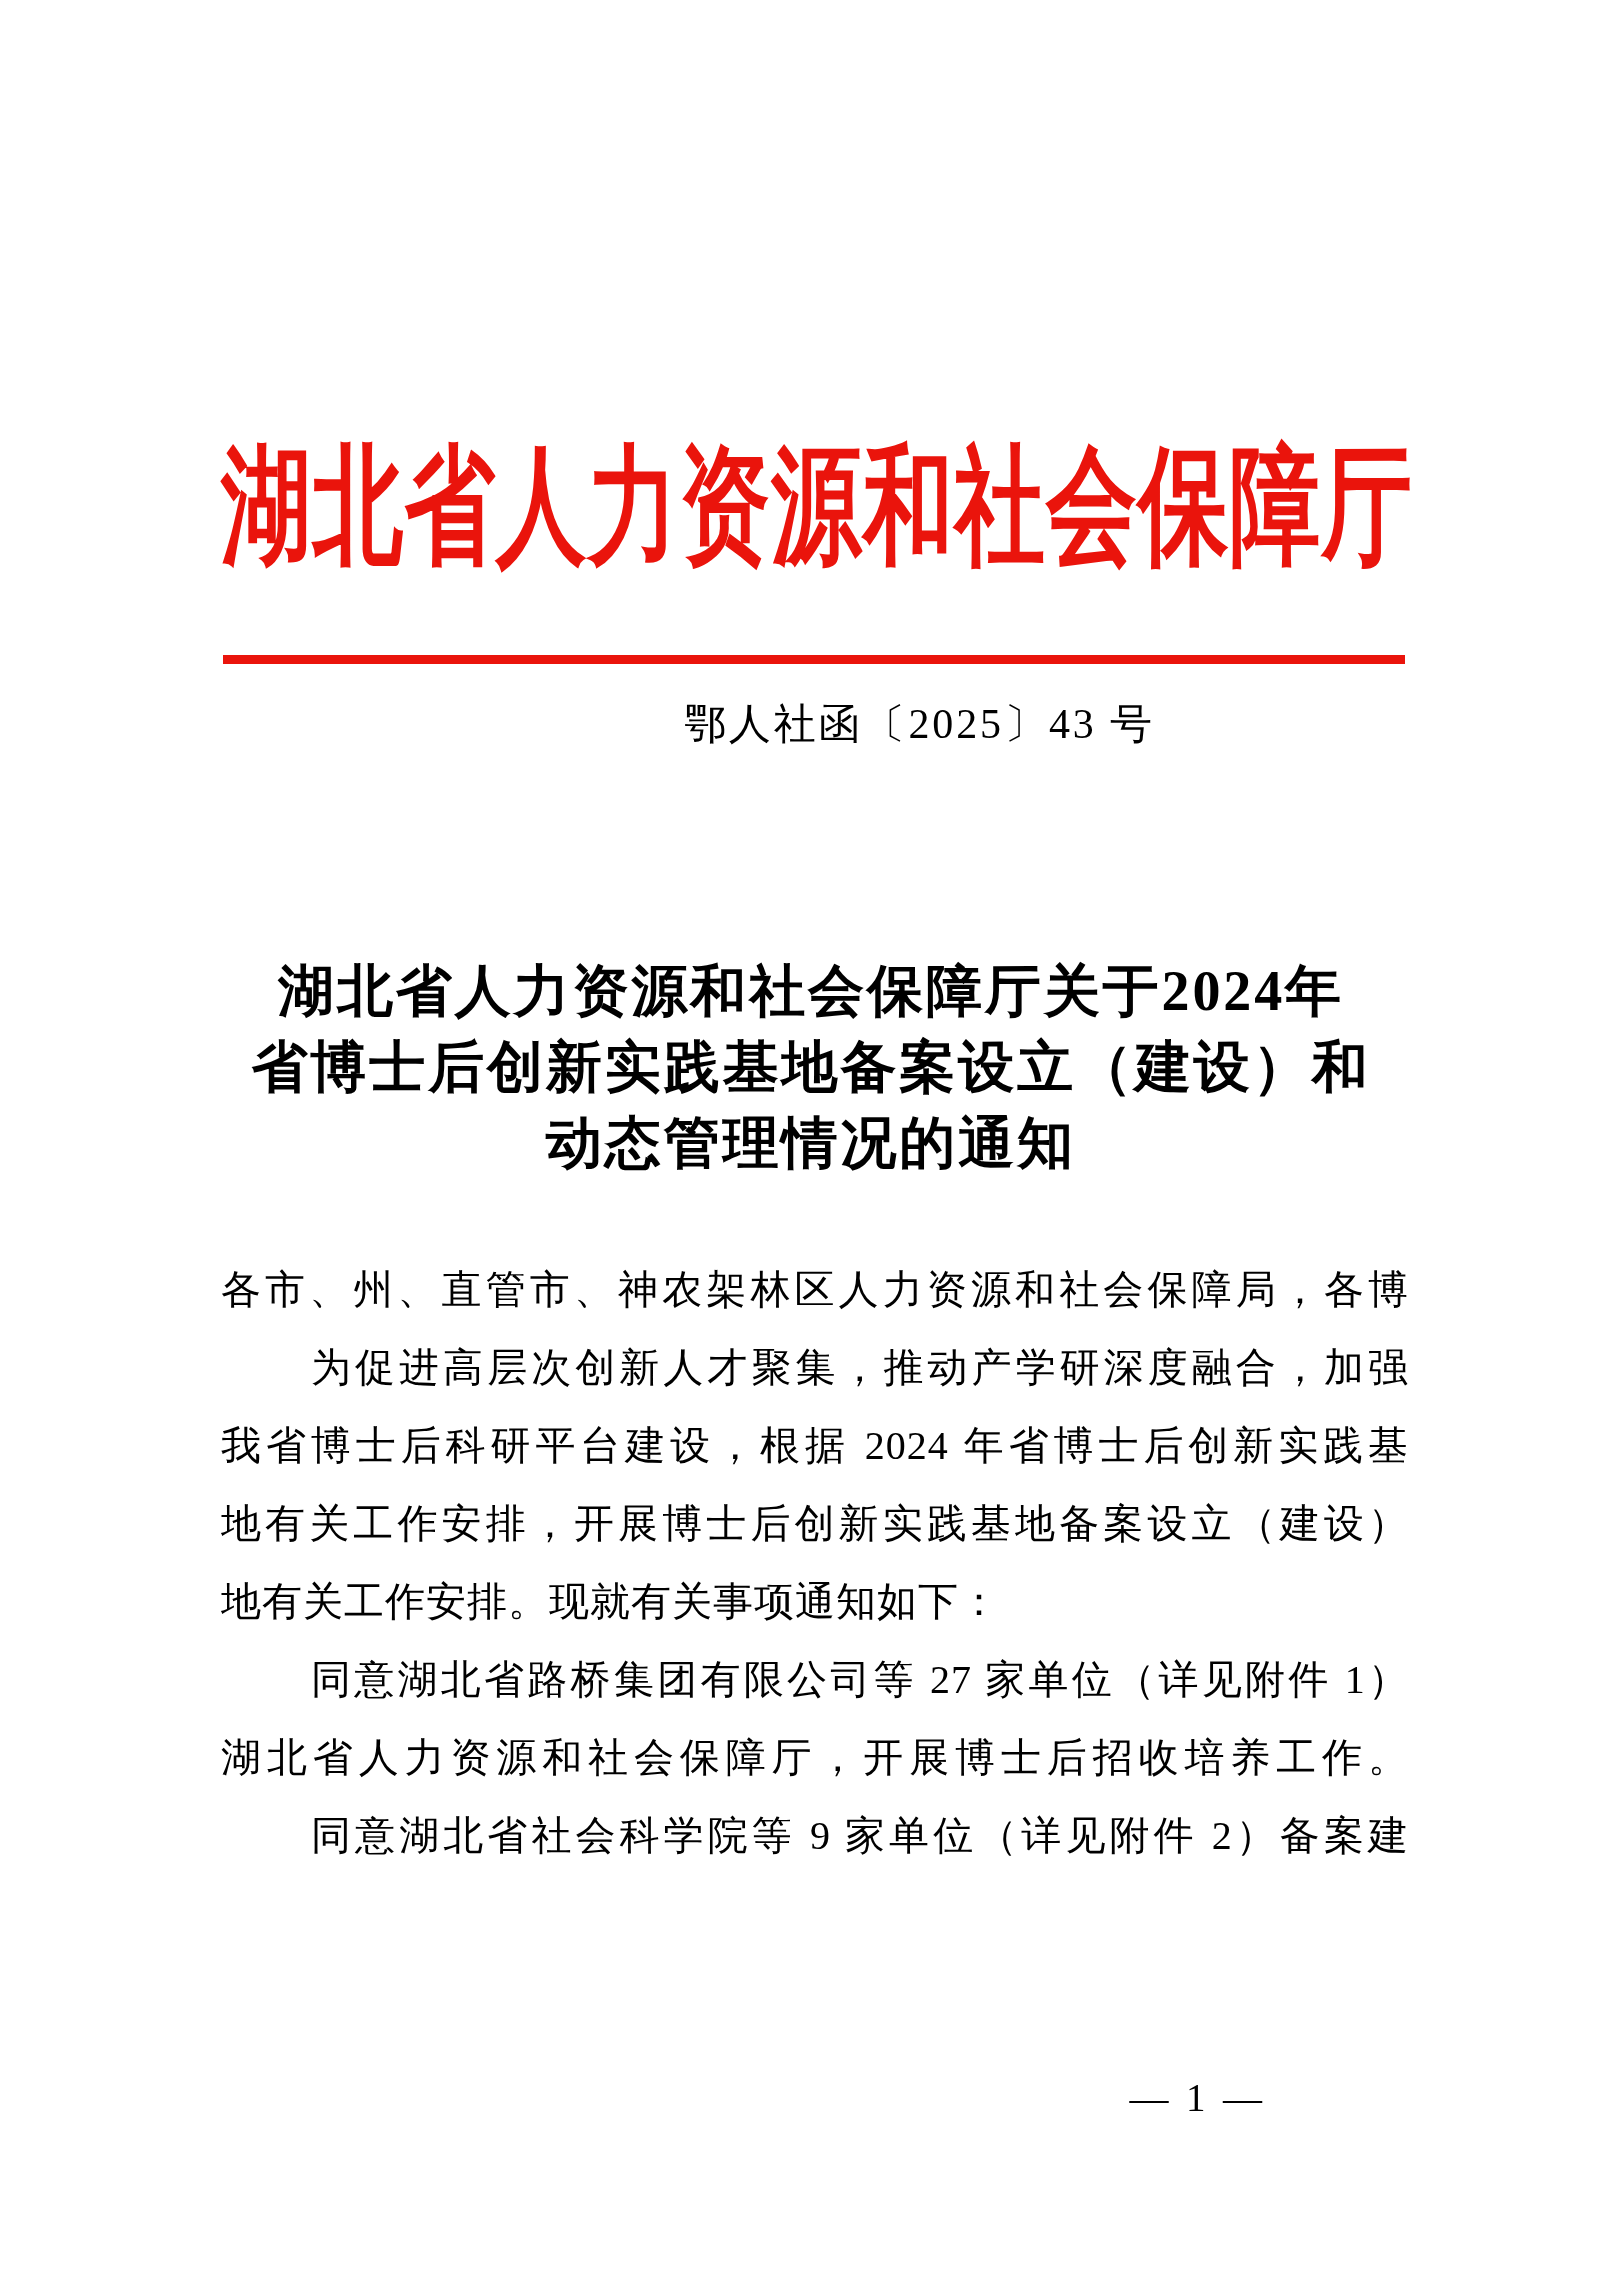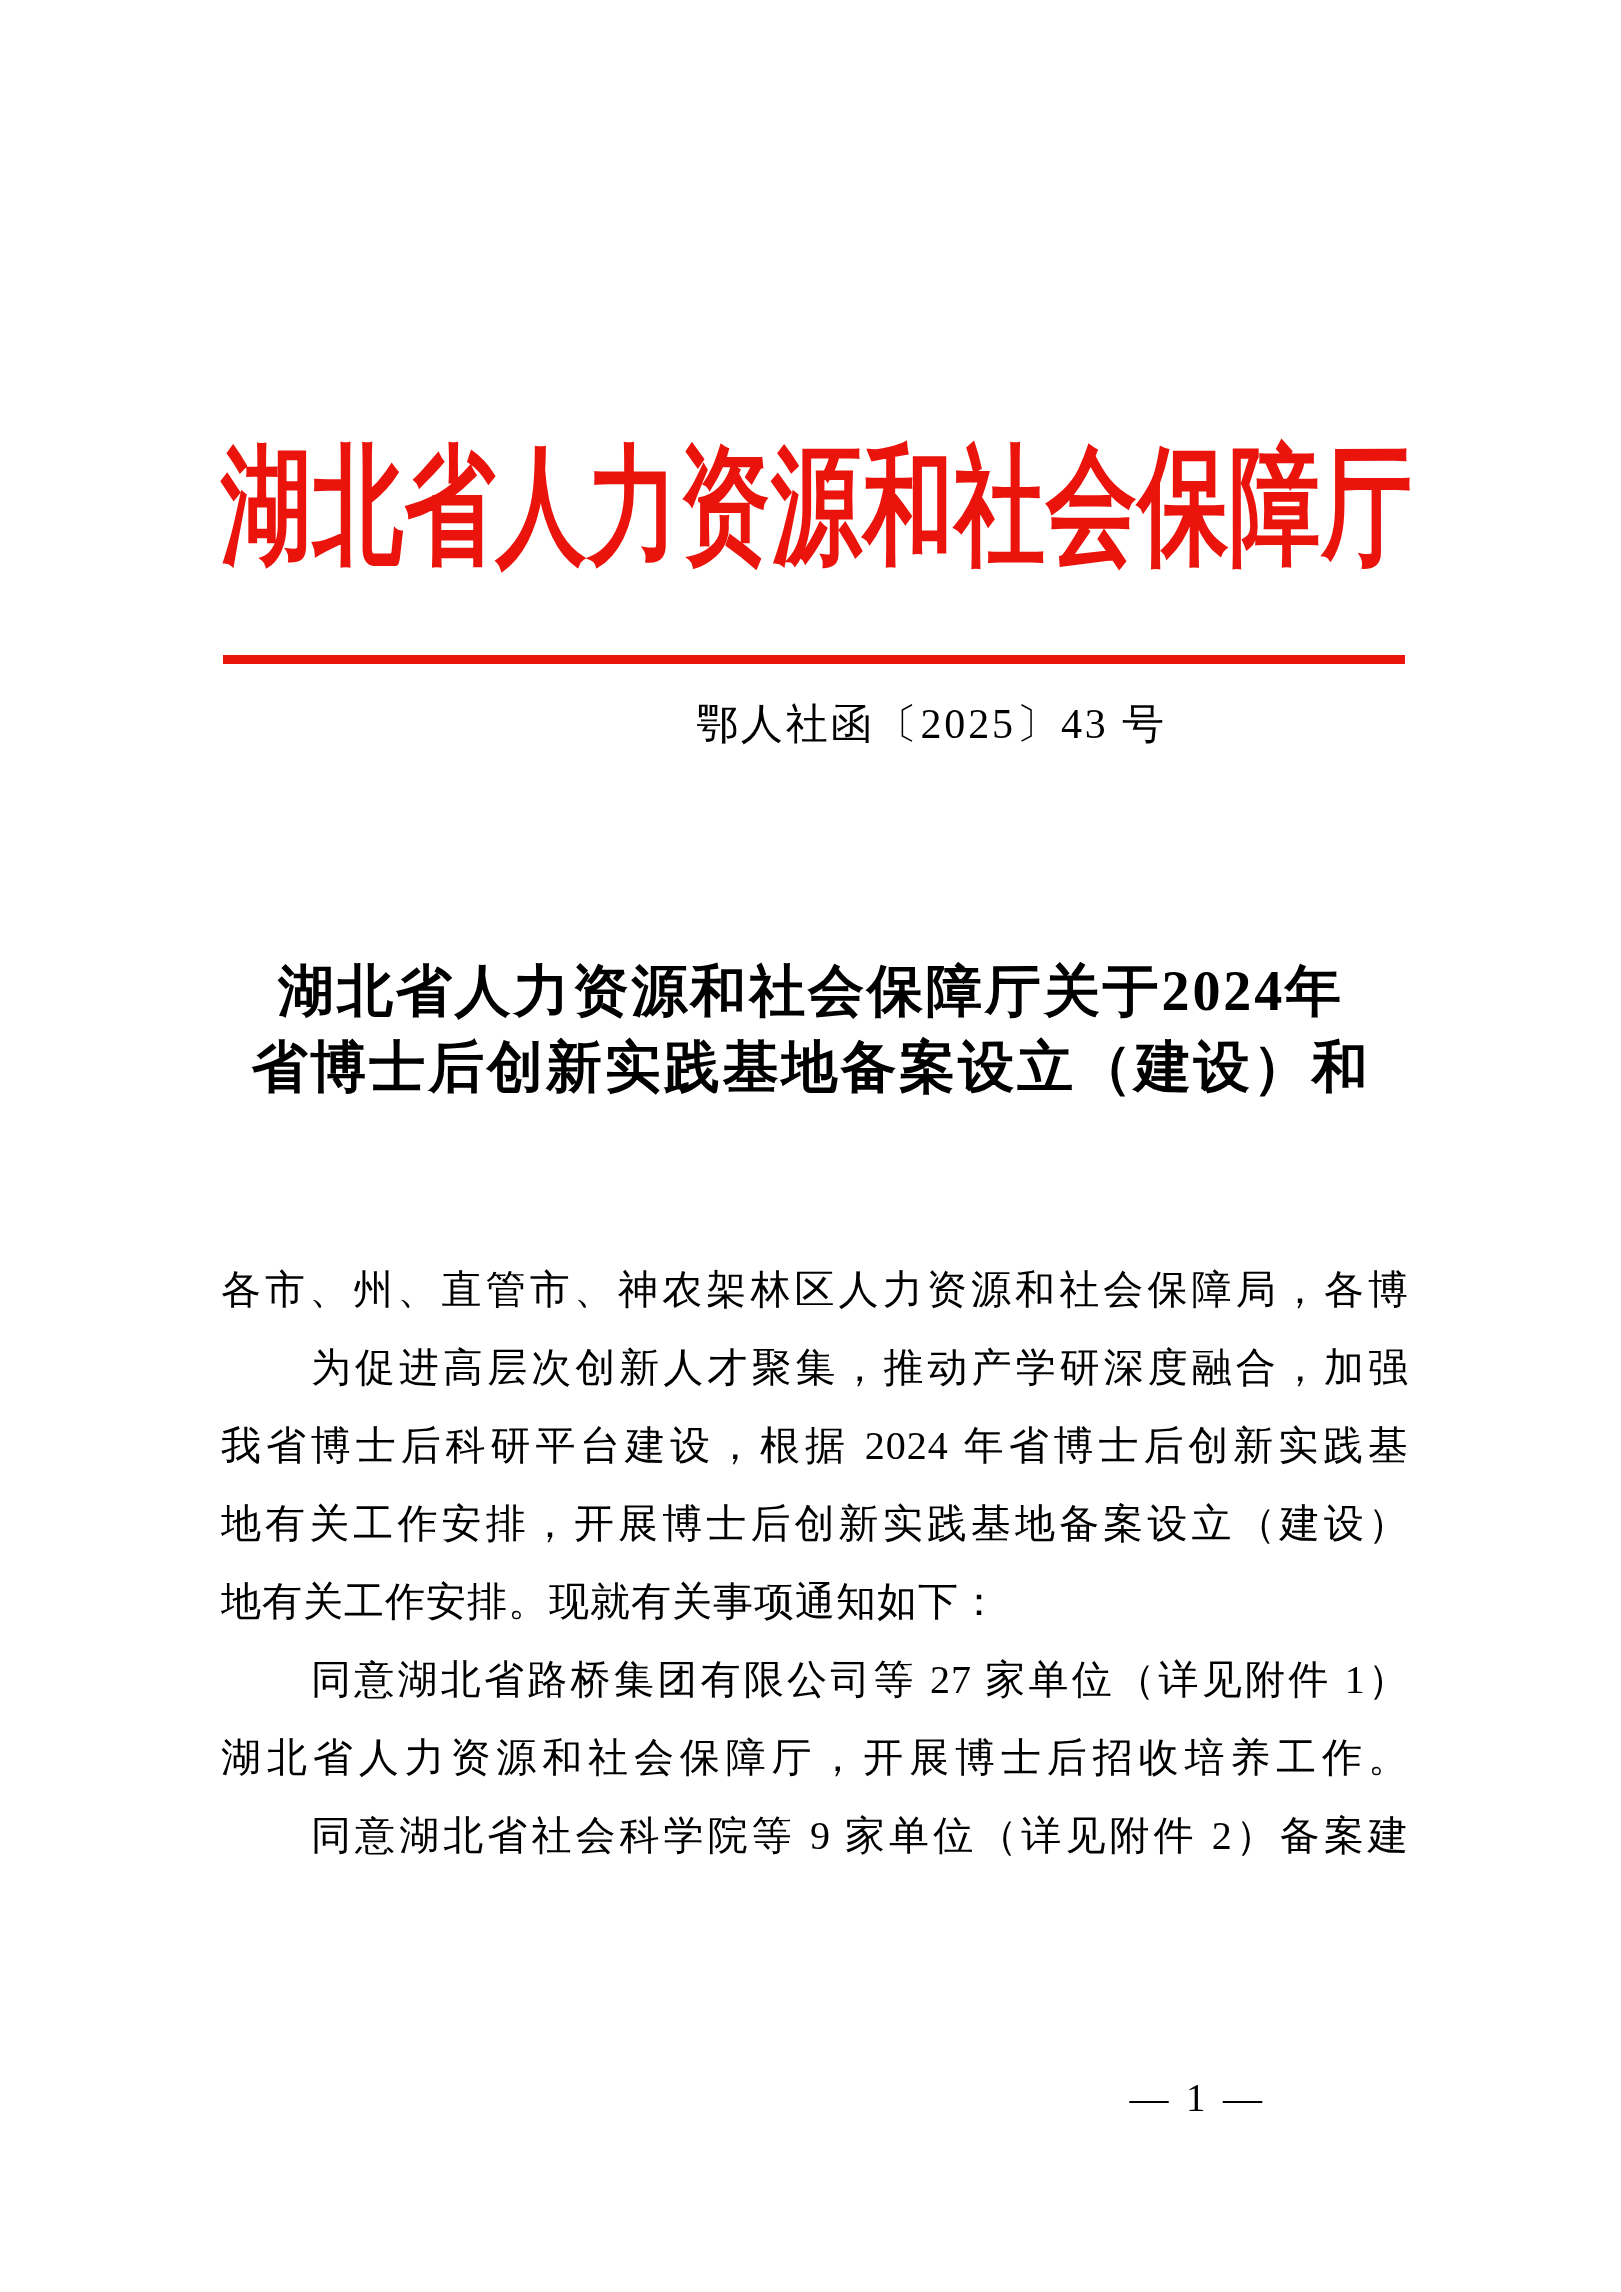--- a/index.html
+++ b/index.html
@@ -39,21 +39,21 @@
     position: absolute;
     top: 655px;
     left: 223px;
     width: 1182px;
     height: 8.8px;
     background: var(--accent);
   }
   .doc-number {
     position: absolute;
     top: 700px;
-    right: 309px;
+    right: 321px;
     font-size: 42px;
     line-height: 49px;
     letter-spacing: 2.9px;
     color: var(--ink);
   }
   
   .doc-title {
     position: absolute;
     top: 953px;
     left: 218px;
@@ -110,20 +110,21 @@
     <span class="letterhead-text">湖北省人力资源和社会保障厅</span>
   </div>
 
   <div class="red-rule"></div>
 
   <div class="doc-number">鄂人社函〔2025〕43 号</div>
 
   <div class="doc-title">
     <div class="title-line">湖北省人力资源和社会保障厅关于2024年</div>
     <div class="title-line">省博士后创新实践基地备案设立（建设）和</div>
+    <div class="title-line">动态管理情况的通知</div>
   </div>
 
   <div class="doc-body">
     <div class="line fill">各市、州、直管市、神农架林区人力资源和社会保障局，各博</div>
     <div class="line indent fill">为促进高层次创新人才聚集，推动产学研深度融合，加强</div>
     <div class="line fill">我省博士后科研平台建设，根据 2024 年省博士后创新实践基</div>
     <div class="line fill">地有关工作安排，开展博士后创新实践基地备案设立（建设）</div>
     <div class="line">地有关工作安排。现就有关事项通知如下：</div>
     <div class="line indent fill">同意湖北省路桥集团有限公司等 27 家单位（详见附件 1）</div>
     <div class="line fill">湖北省人力资源和社会保障厅，开展博士后招收培养工作。</div>

